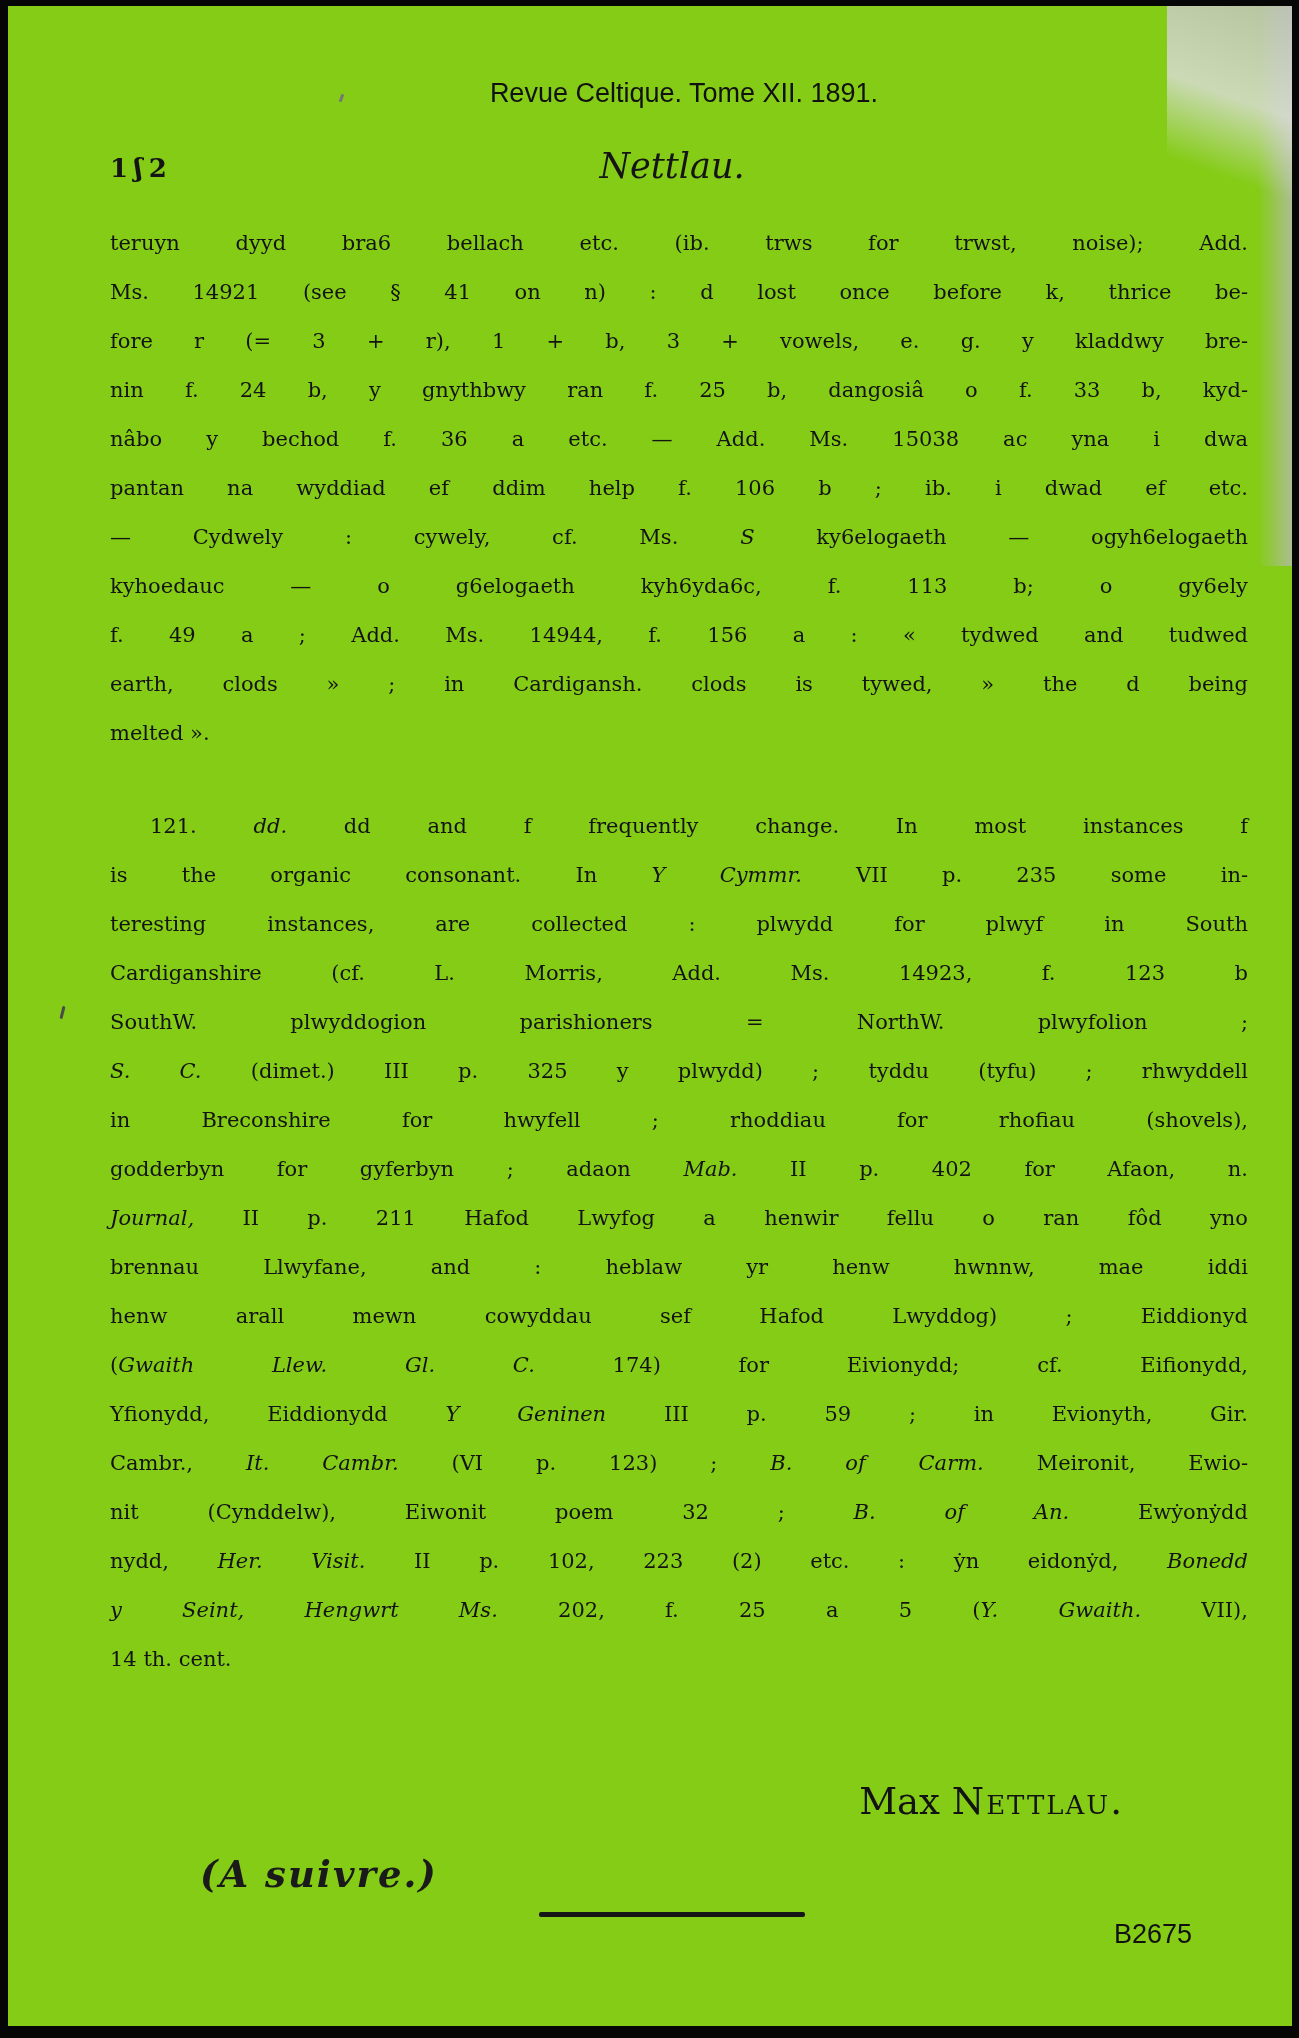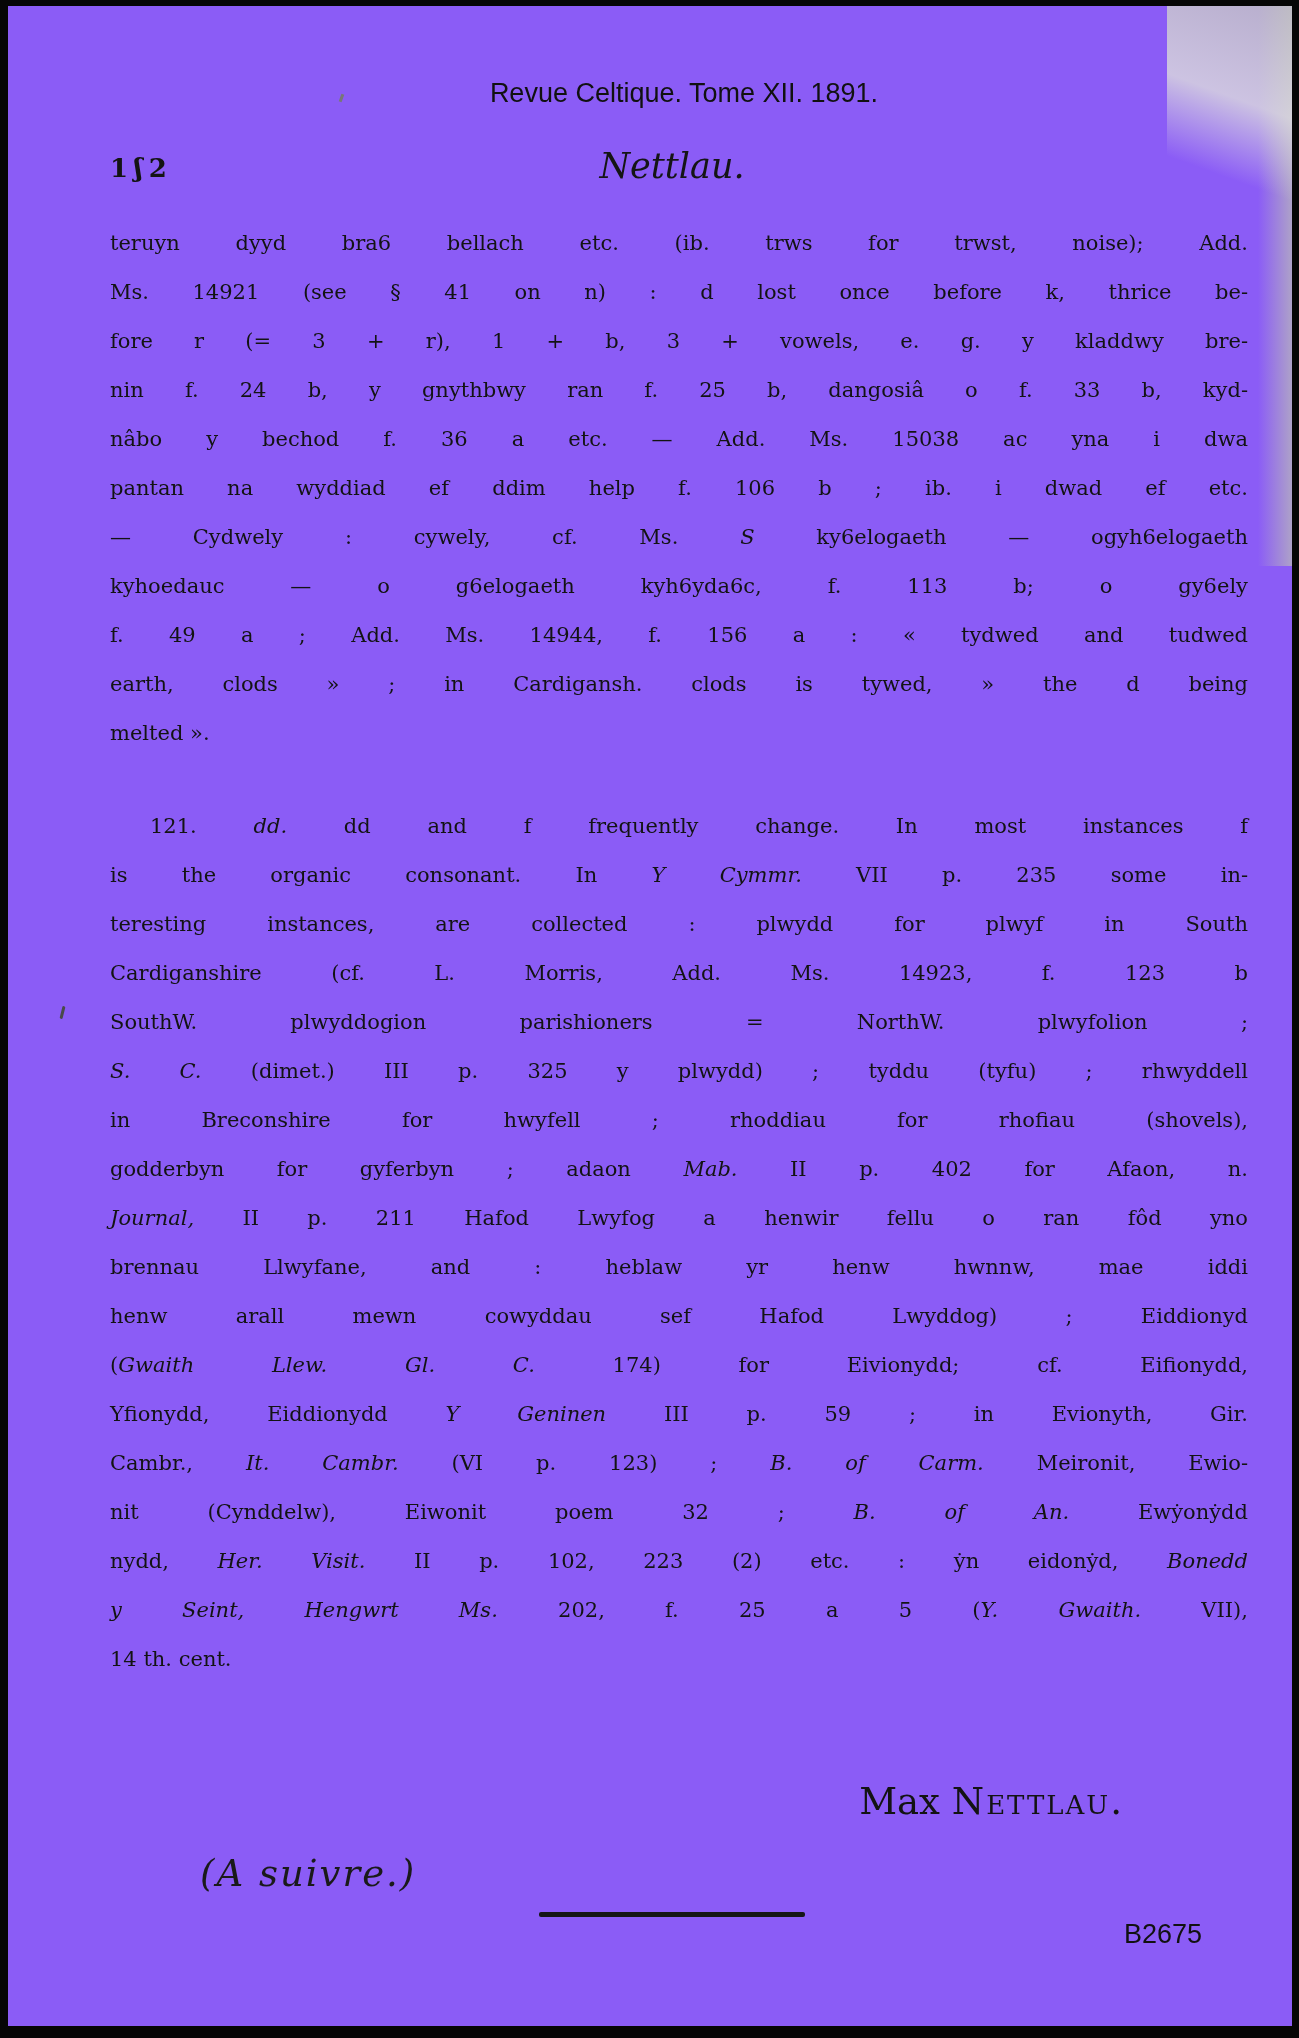--- a/index.html
+++ b/index.html
@@ -6,21 +6,21 @@
   .scan{
     position:relative;
     width:1299px;height:2038px;
     background:#060606;
     overflow:hidden;
     font-family:"DejaVu Serif","Liberation Serif",serif;
   }
   .page{
     position:absolute;
     left:8px;top:6px;right:7px;bottom:12px;
-    background:#8b5cf6;
+    background:#84cc16;
   }
   .edge-shade{
     position:absolute;top:0;right:0;width:34px;height:560px;
     background:linear-gradient(to left,#b9b9b9,rgba(233,233,233,0));
     opacity:.75;
   }
   .corner-shade{
     position:absolute;top:0;right:0;width:125px;height:205px;
     background:linear-gradient(200deg,#c2c2c2 0%,#dddddd 45%,rgba(240,240,240,0) 78%);
     opacity:.8;border-bottom-left-radius:60px;
@@ -53,28 +53,28 @@
   .body-text .line.ragged{text-align-last:left;}
   .body-text .line.indent{text-indent:40px;margin-top:44px;}
   .it{font-style:italic;}
   .signature{
     position:absolute;top:1774px;right:168px;
     font-size:37px;color:#131313;
   }
   .signature .sc{font-variant:small-caps;letter-spacing:2px;}
   .suivre{
     position:absolute;left:192px;top:1846px;
-    font-style:italic;font-size:37px;color:#1a1a1a;letter-spacing:2px;
+    font-style:italic;font-size:37px;color:#1a1a1a;letter-spacing:2px;font-weight:bold;
   }
   .end-rule{
     position:absolute;left:531px;top:1906px;width:266px;height:5px;
     background:#161616;border-radius:2px;
   }
   .artifact-label{
-    position:absolute;right:90px;top:1913px;
+    position:absolute;right:100px;top:1913px;
     font-family:"Liberation Sans","DejaVu Sans",sans-serif;
     font-size:27px;color:#111;
   }
   .stray-tick{
     position:absolute;left:53px;top:1000px;width:3px;height:13px;
     background:#4a4a4a;transform:rotate(14deg);border-radius:2px;
   }
   .speck1{position:absolute;left:332px;top:88px;width:3px;height:8px;background:#777;transform:rotate(20deg);}
 </style>
 </head>

